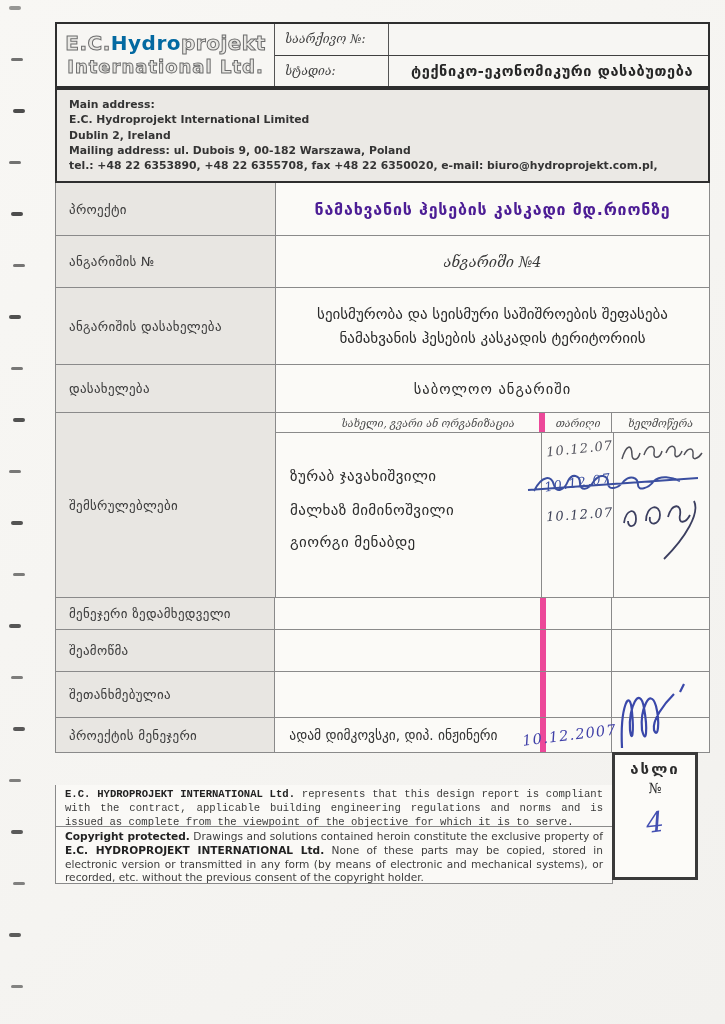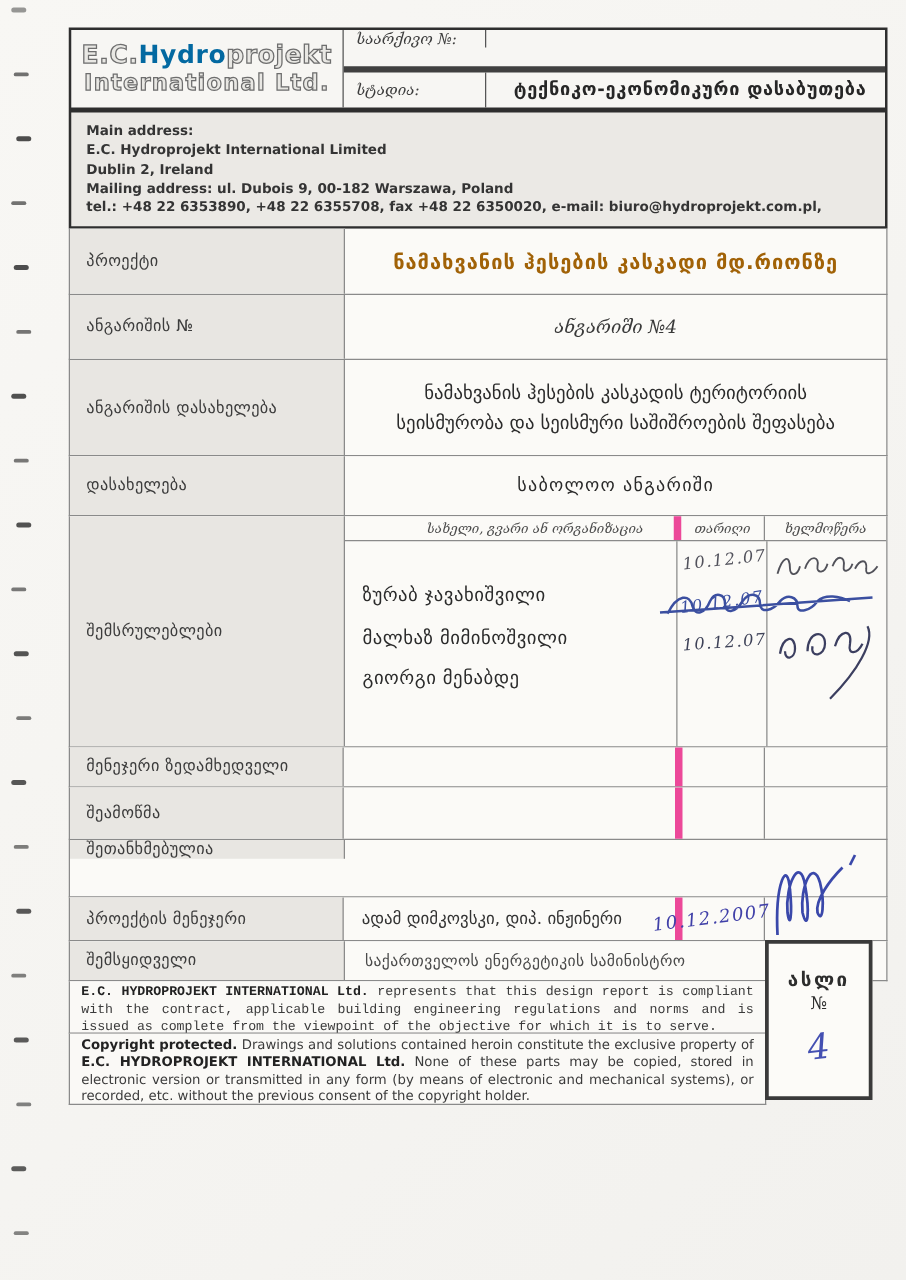--- a/index.html
+++ b/index.html
@@ -14,21 +14,21 @@
   .hdr-box{position:absolute;left:55px;top:22px;width:655px;height:66px;
     border:2px solid #2e2e2e;box-sizing:border-box;display:flex;background:#f7f6f3;}
   .logo-cell{width:218px;border-right:1px solid #555;box-sizing:border-box;
     display:flex;flex-direction:column;align-items:center;justify-content:center;line-height:1.25;}
   .logo-l1{font-size:20px;font-weight:bold;letter-spacing:.5px;}
   .logo-l2{font-size:18px;font-weight:bold;letter-spacing:1px;}
   .outline-txt{color:#e9e8e4;-webkit-text-stroke:1px #6e6e6e;}
   .solid-txt{color:#0369a1;}
   .hdr-right{flex:1;display:flex;flex-direction:column;}
   .hdr-row{flex:1;display:flex;box-sizing:border-box;}
-  .hdr-row.first{border-bottom:5px solid #404040;flex-direction:column;}
+  .hdr-row.first{border-bottom:1px solid #404040;}
   .hdr-label{width:114px;border-right:1px solid #555;box-sizing:border-box;
     font-family:"DejaVu Serif",serif;font-style:italic;font-size:12px;color:#3e3e3e;
     display:flex;align-items:center;padding-left:10px;}
   .hdr-value{flex:1;display:flex;align-items:center;padding-left:22px;
     font-weight:bold;font-size:14.5px;letter-spacing:.6px;color:#262626;text-align:center;}
 
   
   .addr-box{position:absolute;left:55px;top:88px;width:655px;height:95px;
     border:2px solid #2e2e2e;box-sizing:border-box;background:#ebe9e5;
     padding:7px 0 0 12px;font-size:10.8px;font-weight:bold;line-height:1.42;color:#343434;}
@@ -36,21 +36,21 @@
   
   .row{position:absolute;left:55px;width:655px;box-sizing:border-box;display:flex;
     border:1px solid #8a8a8a;border-top:none;background:#fbfaf7;}
   .lab{width:220px;box-sizing:border-box;border-right:1px solid #8a8a8a;background:#e8e6e2;
     display:flex;align-items:center;padding-left:13px;font-size:13px;letter-spacing:.3px;color:#3c3c3c;}
   .val{flex:1;display:flex;align-items:center;justify-content:center;text-align:center;}
   .col-name{width:265px;box-sizing:border-box;}
   .col-date{width:72px;box-sizing:border-box;border-left:6px solid #ec4899;}
   .col-sig{width:98px;box-sizing:border-box;border-left:1px solid #8a8a8a;}
 
-  .v-project{font-weight:bold;font-size:16px;letter-spacing:.8px;color:#a16207;}
+  .v-project{font-weight:bold;font-size:16px;letter-spacing:.8px;color:#4c1d95;}
   .v-repno{font-family:"DejaVu Serif",serif;font-style:italic;font-size:14.5px;color:#3a3a3a;}
   .v-reptitle{font-size:15px;line-height:1.6;color:#2b2b2b;flex-direction:column;}
   .v-title{font-size:14.5px;letter-spacing:1px;color:#2a2a2a;}
 
   
   .exec-sub{height:20px;display:flex;border-bottom:1px solid #8a8a8a;box-sizing:border-box;
     font-family:"DejaVu Serif",serif;font-style:italic;font-size:10.5px;color:#4c4c4c;padding-left:41px;}
   .exec-sub div{display:flex;align-items:center;justify-content:center;}
   .exec-body{flex:1;position:relative;}
   .exec-name{position:absolute;left:14px;font-size:15px;color:#2b2b2b;letter-spacing:.4px;margin-top:22px;}
@@ -61,21 +61,21 @@
 
   
   .purch-val{width:337px;box-sizing:border-box;border-right:1px solid #8a8a8a;
     display:flex;align-items:center;padding-left:16px;font-size:12.5px;color:#4a4a4a;letter-spacing:.3px;}
   .legal{position:absolute;left:55px;width:558px;box-sizing:border-box;background:#faf9f6;
     border:1px solid #8a8a8a;border-top:none;padding:3px 9px 0 9px;
     font-size:10.6px;line-height:1.3;color:#3b3b3b;text-align:justify;}
   .legal b{color:#222;}
   .copy-box{position:absolute;left:612px;top:752px;width:86px;height:128px;box-sizing:border-box;
     border:3px solid #3a3a3a;background:#fcfbf8;z-index:3;display:flex;flex-direction:column;
-    align-items:center;padding-top:20px;}
+    align-items:center;padding-top:5px;}
   .copy-title{font-size:15px;font-weight:bold;letter-spacing:2px;color:#2d2d2d;}
   .copy-no{font-family:"DejaVu Serif",serif;font-size:14px;color:#2d2d2d;margin-top:2px;}
   .copy-num{font-family:"DejaVu Serif",serif;font-style:italic;font-size:28px;color:#4450b2;
     transform:rotate(-7deg);margin-top:10px;}
 </style>
 </head>
 <body>
 
 <div class="paper">
   <div id="margin-marks">
@@ -132,22 +132,22 @@
   </div>
 
   <div class="row" style="top:236px;height:52px;">
     <div class="lab">ანგარიშის №</div>
     <div class="val v-repno">ანგარიში №4</div>
   </div>
 
   <div class="row" style="top:288px;height:77px;">
     <div class="lab">ანგარიშის დასახელება</div>
     <div class="val v-reptitle">
+      <span>სეისმურობა და სეისმური საშიშროების შეფასება</span>
       <span>ნამახვანის ჰესების კასკადის ტერიტორიის</span>
-      <span>სეისმურობა და სეისმური საშიშროების შეფასება</span>
     </div>
   </div>
 
   <div class="row" style="top:365px;height:48px;">
     <div class="lab">დასახელება</div>
     <div class="val v-title">საბოლოო ანგარიში</div>
   </div>
 
   <div class="row" style="top:413px;height:185px;">
     <div class="lab">შემსრულებლები</div>
@@ -184,45 +184,40 @@
     <div class="col-name"></div>
     <div class="col-date"></div>
     <div class="col-sig"></div>
   </div>
   <div class="row" style="top:630px;height:42px;">
     <div class="lab">შეამოწმა</div>
     <div class="col-name"></div>
     <div class="col-date"></div>
     <div class="col-sig"></div>
   </div>
-  <div class="row" style="top:672px;height:46px;flex-direction:column;">
+  <div class="row" style="top:672px;height:46px;">
     <div class="lab">შეთანხმებულია</div>
     <div class="col-name"></div>
     <div class="col-date"></div>
     <div class="col-sig"></div>
   </div>
 
   <div class="row" style="top:718px;height:35px;">
     <div class="lab">პროექტის  მენეჯერი</div>
     <div class="col-name" style="display:flex;align-items:center;padding-left:14px;font-size:13.5px;color:#333;">ადამ  დიმკოვსკი, დიპ. ინჟინერი</div>
     <div class="col-date" style="position:relative;overflow:visible;">
       <span class="hand" style="position:absolute;left:-24px;top:9px;font-size:14.5px;color:#4040a8;transform:rotate(-7deg);z-index:4;">10.12.2007</span>
     </div>
     <div class="col-sig" style="position:relative;overflow:visible;">
       <svg class="sig" style="left:2px;top:-40px;z-index:4;" width="92" height="78">
         <path d="M8,70 C6,28 16,8 18,34 C20,54 18,66 16,52 C14,30 26,6 30,30 C34,52 32,68 28,52 C26,32 36,8 42,28 C46,44 44,62 40,52 C38,42 50,26 60,16 M66,14 L70,6" stroke="#3a48aa" stroke-width="2.2" fill="none"></path>
       </svg>
     </div>
   </div>
 
-  <div class="row" style="top:753px;height:32px;">
-    <div class="lab">შემსყიდველი</div>
-    <div class="purch-val">საქართველოს ენერგეტიკის სამინისტრო</div>
-    <div style="flex:1;border:none;"></div>
-  </div>
 
   <div class="legal" style="top:785px;height:42px;font-family:Liberation Mono, monospace;">
     <b>E.C. HYDROPROJEKT INTERNATIONAL Ltd.</b><span> represents that this design report is compliant with the contract, applicable building engineering regulations and norms and is issued  as complete from the viewpoint of the objective for which it is to serve.</span>
   </div>
   <div class="legal" style="top:827px;height:57px;">
     <b>Copyright protected.</b><span> Drawings and solutions contained heroin constitute the exclusive property of </span><b>E.C. HYDROPROJEKT INTERNATIONAL Ltd.</b><span> None of these parts may be copied, stored in electronic version or transmitted in any form (by means of electronic  and mechanical systems), or recorded, etc. without the previous consent of the copyright holder.</span>
   </div>
 
   <div class="copy-box">
     <div class="copy-title">ასლი</div>

